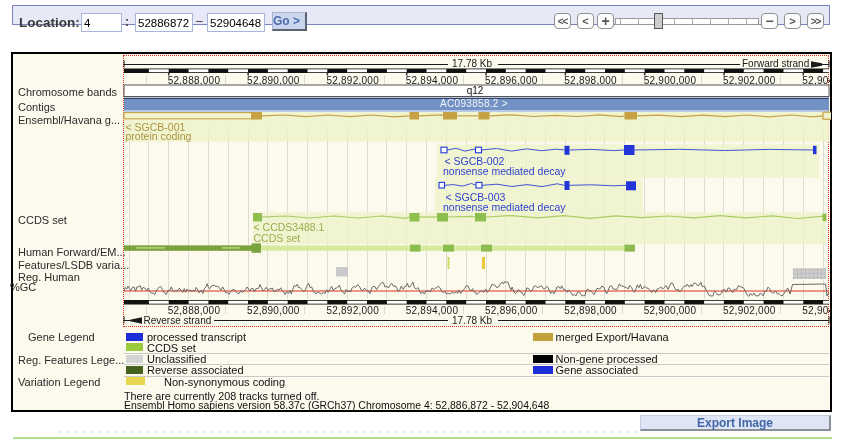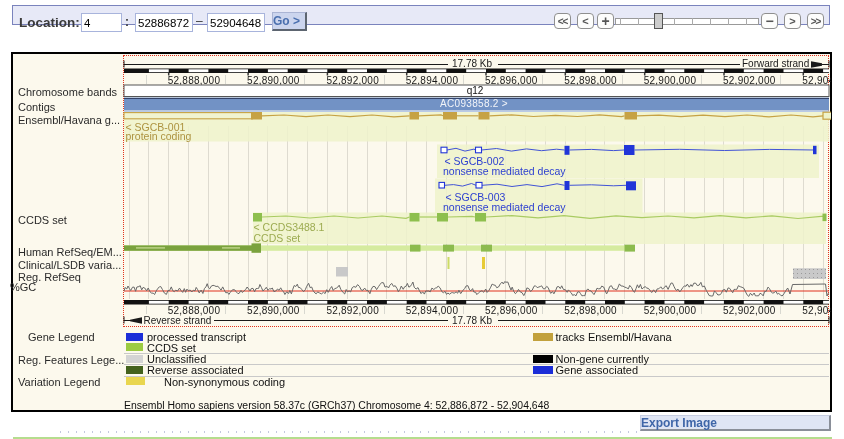--- a/index.html
+++ b/index.html
@@ -256,42 +256,43 @@
         <text x="143.5" y="324.0" font-size="10" fill="#1a1a1a">Reverse strand</text>
         <line x1="214.0" y1="320.5" x2="448.0" y2="320.5" stroke="#1a1a1a" stroke-width="1"></line>
         <text x="452.0" y="324.0" font-size="10" fill="#1a1a1a">17.78 Kb</text>
         <line x1="498.0" y1="320.5" x2="829.0" y2="320.5" stroke="#1a1a1a" stroke-width="1"></line>
       </g>
     </svg>
 <div style="position:absolute;left:18px;top:85.5px;width:110px;font-size:11px;color:#2a2a2a;white-space:nowrap">Chromosome bands</div>
     <div style="position:absolute;left:18px;top:101px;width:110px;font-size:11px;color:#2a2a2a;white-space:nowrap">Contigs</div>
     <div style="position:absolute;left:18px;top:114px;width:110px;font-size:11px;color:#2a2a2a;white-space:nowrap">Ensembl/Havana g...</div>
     <div style="position:absolute;left:18px;top:213.5px;width:110px;font-size:11px;color:#2a2a2a;white-space:nowrap">CCDS set</div>
-    <div style="position:absolute;left:18px;top:246px;width:110px;font-size:11px;color:#2a2a2a;white-space:nowrap">Human RefSeq/EM...</div>
-    <div style="position:absolute;left:18px;top:258.5px;width:110px;font-size:11px;color:#2a2a2a;white-space:nowrap">Clinical/LSDB varia...</div>
-    <div style="position:absolute;left:18px;top:271px;width:110px;font-size:11px;color:#2a2a2a;white-space:nowrap">Reg. RefSeq</div>
+    <div style="position:absolute;left:18px;top:246px;width:110px;font-size:11px;color:#2a2a2a;white-space:nowrap">Human Forward/EM...</div>
+    <div style="position:absolute;left:18px;top:258.5px;width:110px;font-size:11px;color:#2a2a2a;white-space:nowrap">Features/LSDB varia...</div>
+    <div style="position:absolute;left:18px;top:271px;width:110px;font-size:11px;color:#2a2a2a;white-space:nowrap">Reg. Human</div>
     <div style="position:absolute;left:10px;top:281px;width:110px;font-size:11px;color:#2a2a2a;white-space:nowrap">%GC</div>
     <div style="position:absolute;left:28px;top:331px;width:110px;font-size:11px;color:#2a2a2a;white-space:nowrap">Gene Legend</div>
     <div style="position:absolute;left:18px;top:354px;width:120px;font-size:11px;color:#2a2a2a;white-space:nowrap">Reg. Features Lege...</div>
     <div style="position:absolute;left:18px;top:376px;width:110px;font-size:11px;color:#2a2a2a;white-space:nowrap">Variation Legend</div>
 <div style="position:absolute;left:125.5px;top:332.5px;width:17px;height:8px;background:#1c2ed8"></div>
     <div style="position:absolute;left:147px;top:331.0px;font-size:11px;color:#111;white-space:nowrap">processed transcript</div>
     <div style="position:absolute;left:125.5px;top:343px;width:17px;height:8px;background:#9ccb42"></div>
     <div style="position:absolute;left:147px;top:341.5px;font-size:11px;color:#111;white-space:nowrap">CCDS set</div>
     <div style="position:absolute;left:124px;top:352.5px;width:705px;height:1px;background:#c9c9c9"></div>
     <div style="position:absolute;left:125.5px;top:354.5px;width:17px;height:8px;background:#d4d4d4"></div>
     <div style="position:absolute;left:147px;top:353.0px;font-size:11px;color:#111;white-space:nowrap">Unclassified</div>
     <div style="position:absolute;left:124px;top:364px;width:705px;height:1px;background:#c9c9c9"></div>
     <div style="position:absolute;left:125.5px;top:365.5px;width:17px;height:8px;background:#44621d"></div>
     <div style="position:absolute;left:147px;top:364.0px;font-size:11px;color:#111;white-space:nowrap">Reverse associated</div>
     <div style="position:absolute;left:124px;top:375.5px;width:705px;height:1px;background:#c9c9c9"></div>
     <div style="position:absolute;left:125.5px;top:377px;width:19px;height:8px;background:#e9d64f"></div>
     <div style="position:absolute;left:164px;top:375.5px;font-size:11px;color:#111;white-space:nowrap">Non-synonymous coding</div>
     <div style="position:absolute;left:533px;top:332.5px;width:20px;height:8px;background:#c2a13c"></div>
-    <div style="position:absolute;left:555.5px;top:331.0px;font-size:11px;color:#111;white-space:nowrap">tracks Ensembl/Havana</div>
+    <div style="position:absolute;left:555.5px;top:331.0px;font-size:11px;color:#111;white-space:nowrap">merged Export/Havana</div>
     <div style="position:absolute;left:533px;top:354.5px;width:20px;height:8px;background:#000"></div>
-    <div style="position:absolute;left:555.5px;top:353.0px;font-size:11px;color:#111;white-space:nowrap">Non-gene currently</div>
+    <div style="position:absolute;left:555.5px;top:353.0px;font-size:11px;color:#111;white-space:nowrap">Non-gene processed</div>
     <div style="position:absolute;left:533px;top:365.5px;width:20px;height:8px;background:#1c2ed8"></div>
     <div style="position:absolute;left:555.5px;top:364.0px;font-size:11px;color:#111;white-space:nowrap">Gene associated</div>
+<div style="position:absolute;left:124px;top:390px;font-size:10.8px;color:#111">There are currently 208 tracks turned off.</div>
     <div style="position:absolute;left:124px;top:399.5px;font-size:10.45px;color:#111">Ensembl Homo sapiens version 58.37c (GRCh37) Chromosome 4: 52,886,872 - 52,904,648</div>
-<div style="position:absolute;left:640px;top:415px;width:191px;height:16px;background:#dfe5f4;border-right:2px solid #8a8f99;border-bottom:2px solid #8a8f99;border-top:1px solid #c6cde2;border-left:1px solid #c6cde2;color:#3f66a8;font-size:12px;font-weight:bold;text-align:left;line-height:14px">Export Image</div>
+<div style="position:absolute;left:640px;top:415px;width:191px;height:16px;background:#dfe5f4;border-right:2px solid #8a8f99;border-bottom:2px solid #8a8f99;border-top:1px solid #c6cde2;border-left:1px solid #c6cde2;color:#3f66a8;font-size:12px;font-weight:bold;text-align:center;line-height:14px">Export Image</div>
 <div style="position:absolute;left:60px;top:430.5px;width:580px;height:2px;background-image:repeating-linear-gradient(90deg,#c3c8de 0 1px,transparent 1px 8px)"></div>
 <div style="position:absolute;left:13px;top:436.5px;width:819px;height:2px;background:#b5dd8e"></div>
 </div>
 </body></html>

